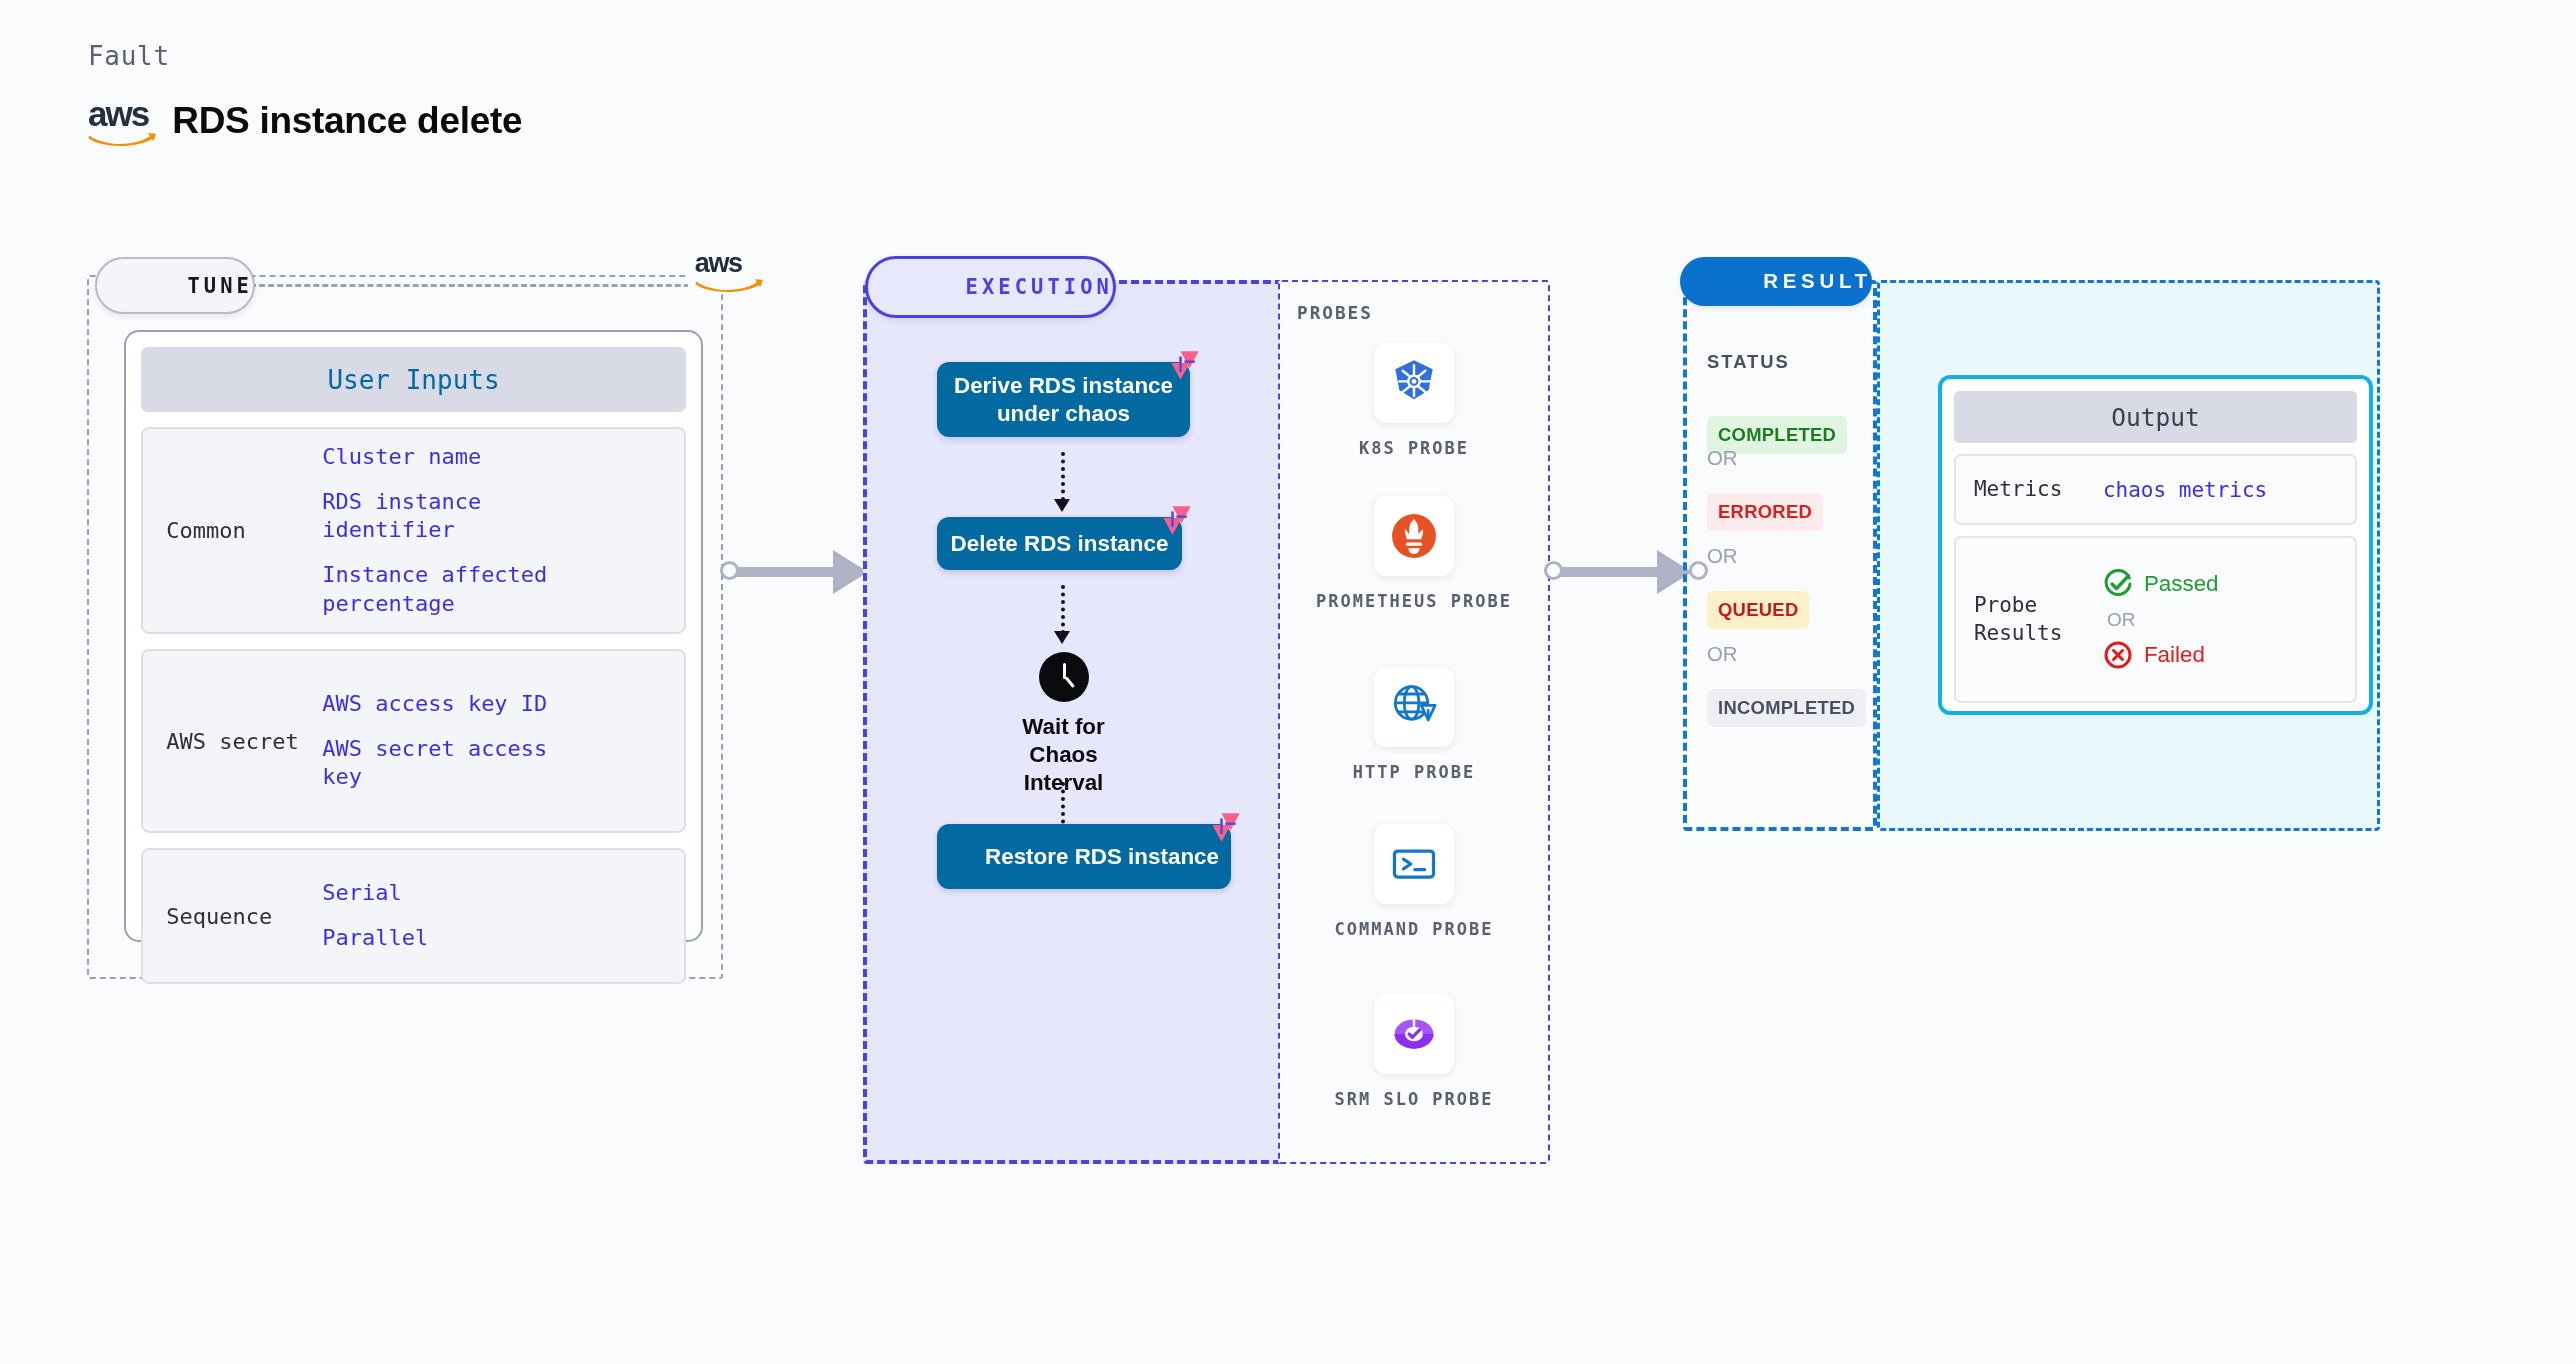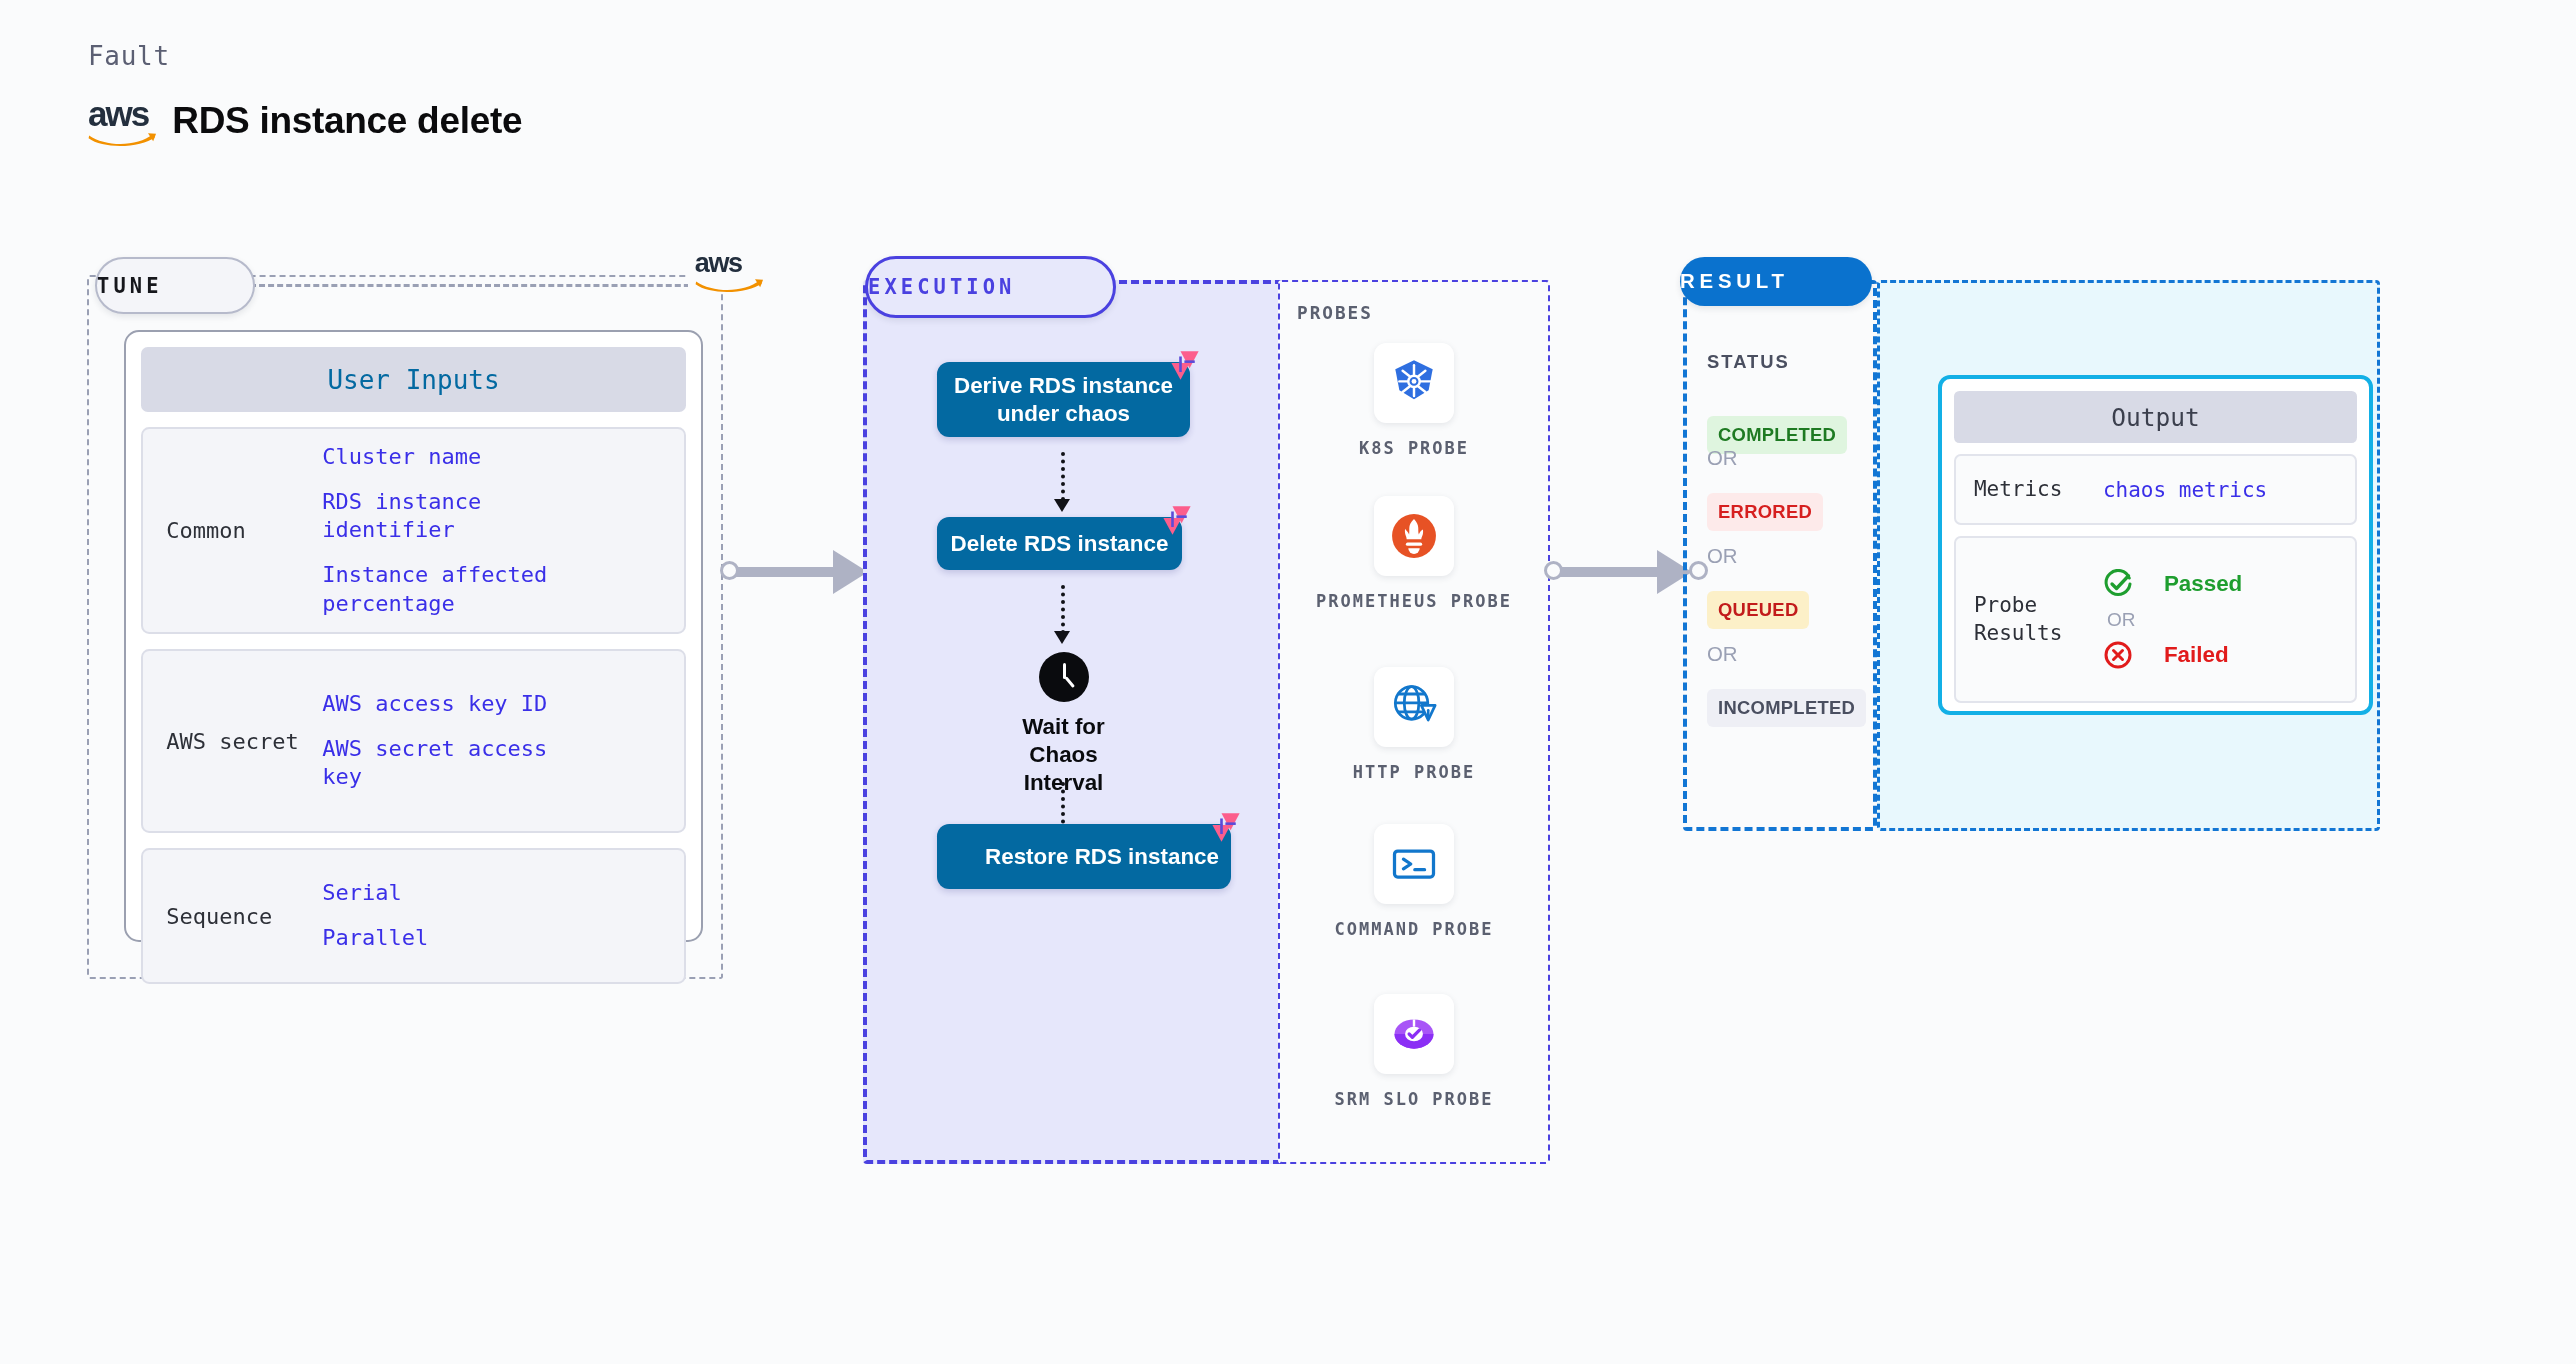--- a/index.html
+++ b/index.html
@@ -25,21 +25,21 @@
     line-height:1;
   }
   .aws-logo .aws-smile{
     display:block;width:100%;height:15px;margin-top:1.4px;
   }
   #fault-title{font-size:37px;font-weight:700;color:#0b0b0d;letter-spacing:-0.3px;}
 
   
   .phase-badge{
     position:absolute;z-index:8;
-    display:flex;align-items:center;justify-content:flex-start;
+    display:flex;align-items:center;justify-content:flex-end;
     border-radius:679px;
     font-size:20.4px;font-weight:700;letter-spacing:4.1px;
     box-shadow:0 2.7px 6.8px rgba(30,35,60,.10);
   }
   #badge-tune{
     left:95px;top:257px;width:156px;height:53px;
     background:#f4f5f9;border:2.7px solid #b6bacb;color:#16171c;
     font-family:"DejaVu Sans Mono", monospace;font-weight:700;
   }
   #badge-execution{
@@ -216,21 +216,21 @@
   .out-row .out-key{
     width:129px;flex:0 0 129px;
     font-family:"DejaVu Sans Mono", monospace;font-size:21px;color:#2d3038;line-height:1.3;
     padding-left:8.2px;
   }
   #out-row-metrics{height:71px;}
   #out-row-probe{height:167px;}
   .out-val-link{font-family:"DejaVu Sans Mono", monospace;font-size:21px;color:#3a2fe8;}
   .probe-res{display:flex;flex-direction:column;gap:9.5px;}
   .probe-res-line{display:flex;align-items:center;gap:11px;}
-  .probe-res-line .pr-text{font-size:22.4px;font-weight:700;margin-left:20px;}
+  .probe-res-line .pr-text{font-size:22.4px;font-weight:400;}
   .pr-pass{color:#1e9e2f;}
   .pr-fail{color:#e11b1b;}
   .pr-or{font-size:19px;color:#9aa0b4;font-weight:400;padding-left:4.1px;}
 </style>
 </head>
 <body>
 
 <div id="header">
   <div id="fault-label">Fault</div>
   <div id="title-row">

